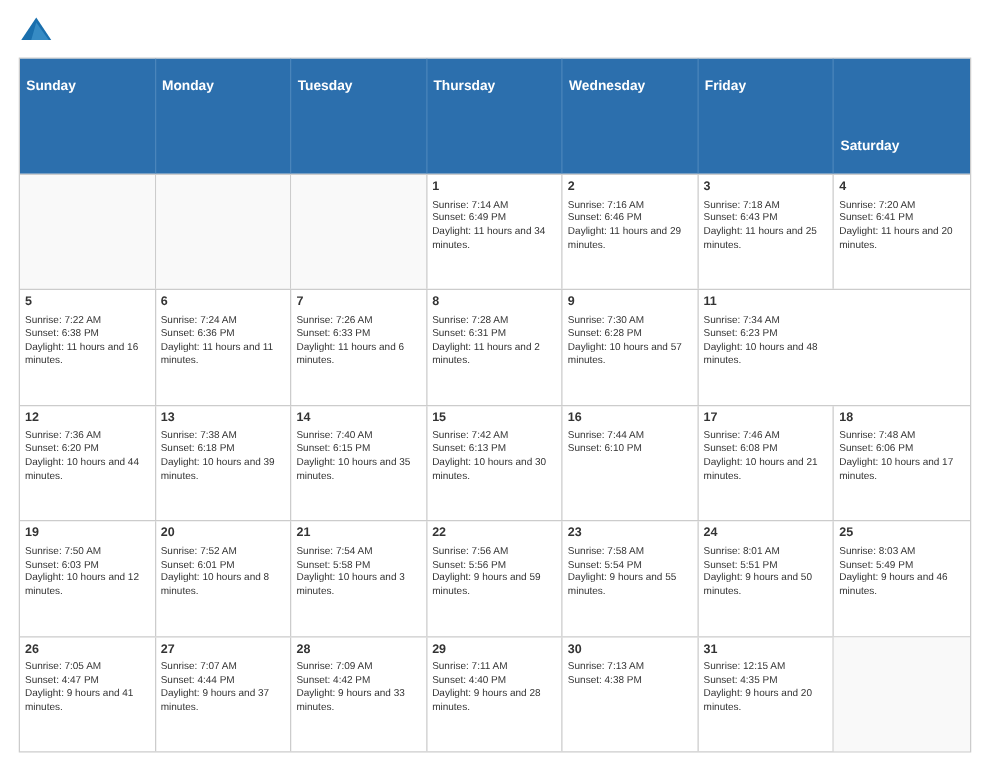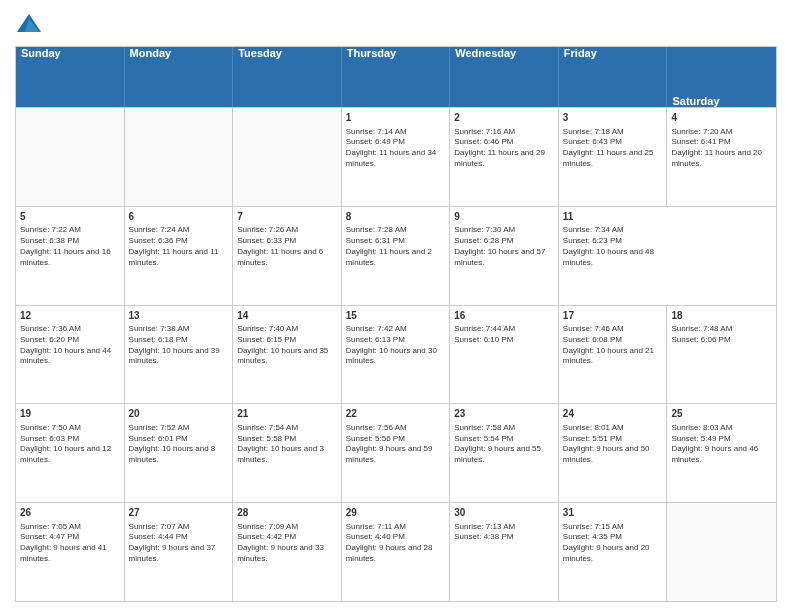--- a/index.html
+++ b/index.html
@@ -67,21 +67,21 @@
     }
     .cal-header {
       display: grid;
       grid-template-columns: repeat(7, 1fr);
       background: #2c6fad;
     }
     .cal-header-cell {
       color: white;
       font-size: 11px;
       font-weight: bold;
-      padding: 0 5px;
+      padding: 16px 5px;
       text-align: left;
       border-right: 1px solid #4a85bb;
     }
     .cal-header-cell:last-child { border-right: none; margin-top: 48px; }
     .cal-body {
       display: flex;
       flex-direction: column;
       flex: 1;
     }
     .cal-row {
@@ -243,20 +243,21 @@
           <div class="cal-cell">
             <div class="day-num">17</div>
             <div class="cell-text">Sunrise: 7:46 AM</div>
             <div class="cell-text">Sunset: 6:08 PM</div>
             <div class="cell-text">Daylight: 10 hours and 21 minutes.</div>
           </div>
           <div class="cal-cell">
             <div class="day-num">18</div>
             <div class="cell-text">Sunrise: 7:48 AM</div>
             <div class="cell-text">Sunset: 6:06 PM</div>
+            <div class="cell-text">Daylight: 10 hours and 17 minutes.</div>
           </div>
         </div>
         <div class="cal-row">
           <div class="cal-cell">
             <div class="day-num">19</div>
             <div class="cell-text">Sunrise: 7:50 AM</div>
             <div class="cell-text">Sunset: 6:03 PM</div>
             <div class="cell-text">Daylight: 10 hours and 12 minutes.</div>
           </div>
           <div class="cal-cell">
@@ -321,21 +322,21 @@
             <div class="cell-text">Sunset: 4:40 PM</div>
             <div class="cell-text">Daylight: 9 hours and 28 minutes.</div>
           </div>
           <div class="cal-cell">
             <div class="day-num">30</div>
             <div class="cell-text">Sunrise: 7:13 AM</div>
             <div class="cell-text">Sunset: 4:38 PM</div>
           </div>
           <div class="cal-cell">
             <div class="day-num">31</div>
-            <div class="cell-text">Sunrise: 7:15 AM</div>
+            <div class="cell-text">Sunrise: 12:15 AM</div>
             <div class="cell-text">Sunset: 4:35 PM</div>
             <div class="cell-text">Daylight: 9 hours and 20 minutes.</div>
           </div>
           <div class="cal-cell empty"></div>
         </div>
       </div>
   </div>
 </div>
 
 </body></html>

